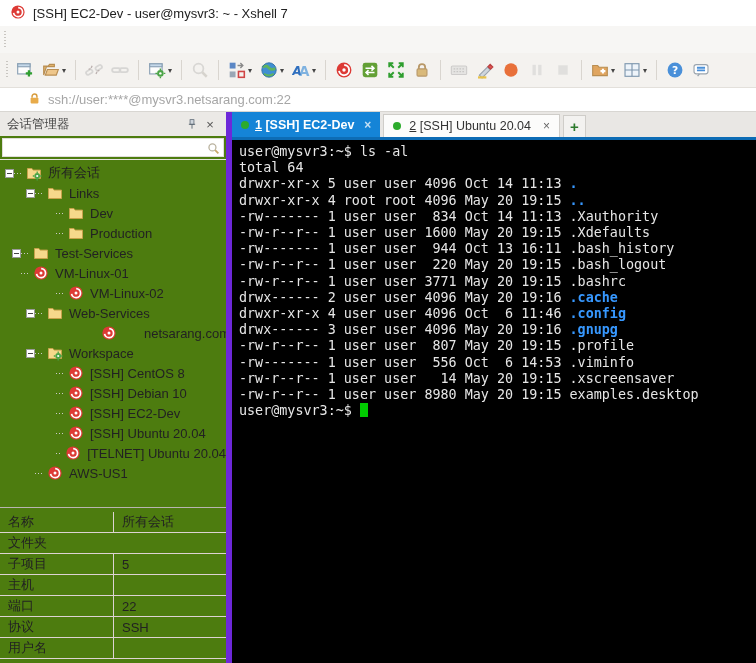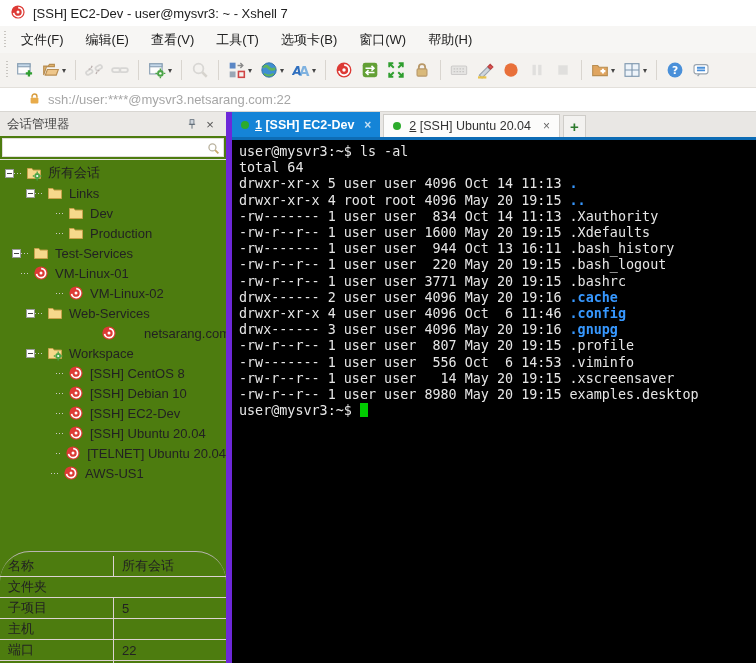--- a/index.html
+++ b/index.html
@@ -56,22 +56,22 @@
   .tree-row { height:20px; display:flex; align-items:center; }
   .tree-row .stub { height:1px; width:9px;
     background-image:repeating-linear-gradient(90deg,#c9c9c9 0 1px, transparent 1px 3px); }
   .tree-row .exp { width:9px; height:9px; flex:none; }
   .tree-row .exp svg { width:9px; height:9px; display:block; }
   .tree-row .nicon { width:17px; height:16px; flex:none; margin:0 1px 0 3px; }
   .tree-row .nicon svg { width:16px; height:16px; display:block; }
   .tree-row .lbl { margin-left:4px; white-space:nowrap; }
 
   
-  .props { height:112px; border-top:1px solid #b9b5b1; font-size:13px; color:#222;
-    padding-top:4px;border-radius:30px; }
+  .props { height:156px; border-top:1px solid #b9b5b1; font-size:13px; color:#222;
+    padding-top:4px; }
   .prop-row { height:21px; display:flex; border-bottom:1px solid #ddd3d3; }
   .prop-label { width:114px; padding-left:8px; border-right:1px solid #ddd3d3;
     display:flex; align-items:center; }
   .prop-value { flex:1; padding-left:8px; display:flex; align-items:center; }
 
   
   .right { flex:1; display:flex; flex-direction:column; background:#000; min-width:0; }
   .tabbar { height:25px; background:#e9e7e4; display:flex; align-items:flex-end; }
   .tab { height:25px; display:flex; align-items:center; padding:0 9px; gap:6px;
     font-size:12.5px; white-space:nowrap; }
@@ -99,29 +99,20 @@
   <span id="app-logo"><svg viewBox="0 0 16 16" xmlns="http://www.w3.org/2000/svg">
         <circle cx="8" cy="8" r="6.6" fill="#dd3a35"></circle>
         <path d="M8.2 3.6a4.5 4.5 0 1 1-4.6 5.2" fill="none" stroke="#fff" stroke-width="1.7"></path>
         <circle cx="8" cy="8" r="1.5" fill="#fff"></circle>
       </svg></span>
   <span>[SSH] EC2-Dev - user@mysvr3: ~ - Xshell 7</span>
 </div>
 
 <div class="menubar">
   <span class="grip"></span>
-  <span id="menu-items" style="display: flex; height: 100%;">
-      <span class="menu-item">文件(F)</span>
-      <span class="menu-item">编辑(E)</span>
-      <span class="menu-item">查看(V)</span>
-      <span class="menu-item">工具(T)</span>
-      <span class="menu-item">选项卡(B)</span>
-      <span class="menu-item">窗口(W)</span>
-      <span class="menu-item">帮助(H)</span>
-    </span>
 </div>
 
 <div class="toolbar">
   <span class="grip"></span>
   <span id="toolbar-items" style="display:flex;align-items:center;">
       <span class="tool">
         <span style="display: flex; width: 18px; height: 18px;">
           <svg viewBox="0 0 16 16" xmlns="http://www.w3.org/2000/svg">
             <rect x="1.5" y="2.5" width="11" height="9" fill="#fdfdfd" stroke="#8aa0b4"></rect>
             <rect x="1.5" y="2.5" width="11" height="2.6" fill="#c5d9ea" stroke="#8aa0b4"></rect>
@@ -567,21 +558,21 @@
           <span class="stub"></span>
           <span class="nicon">
             <svg viewBox="0 0 16 16" xmlns="http://www.w3.org/2000/svg">
               <circle cx="8" cy="8" r="6.6" fill="#dd3a35"></circle>
               <path d="M8.2 3.6a4.5 4.5 0 1 1-4.6 5.2" fill="none" stroke="#fff" stroke-width="1.7"></path>
               <circle cx="8" cy="8" r="1.5" fill="#fff"></circle>
             </svg>
           </span>
           <span class="lbl">[TELNET] Ubuntu 20.04</span>
         </div>
-        <div class="tree-row" style="padding-left: 42px;">
+        <div class="tree-row" style="padding-left: 26px;">
           <span class="exp"></span>
           <span class="stub"></span>
           <span class="nicon">
             <svg viewBox="0 0 16 16" xmlns="http://www.w3.org/2000/svg">
               <circle cx="8" cy="8" r="6.6" fill="#dd3a35"></circle>
               <path d="M8.2 3.6a4.5 4.5 0 1 1-4.6 5.2" fill="none" stroke="#fff" stroke-width="1.7"></path>
               <circle cx="8" cy="8" r="1.5" fill="#fff"></circle>
             </svg>
           </span>
           <span class="lbl">AWS-US1</span>

